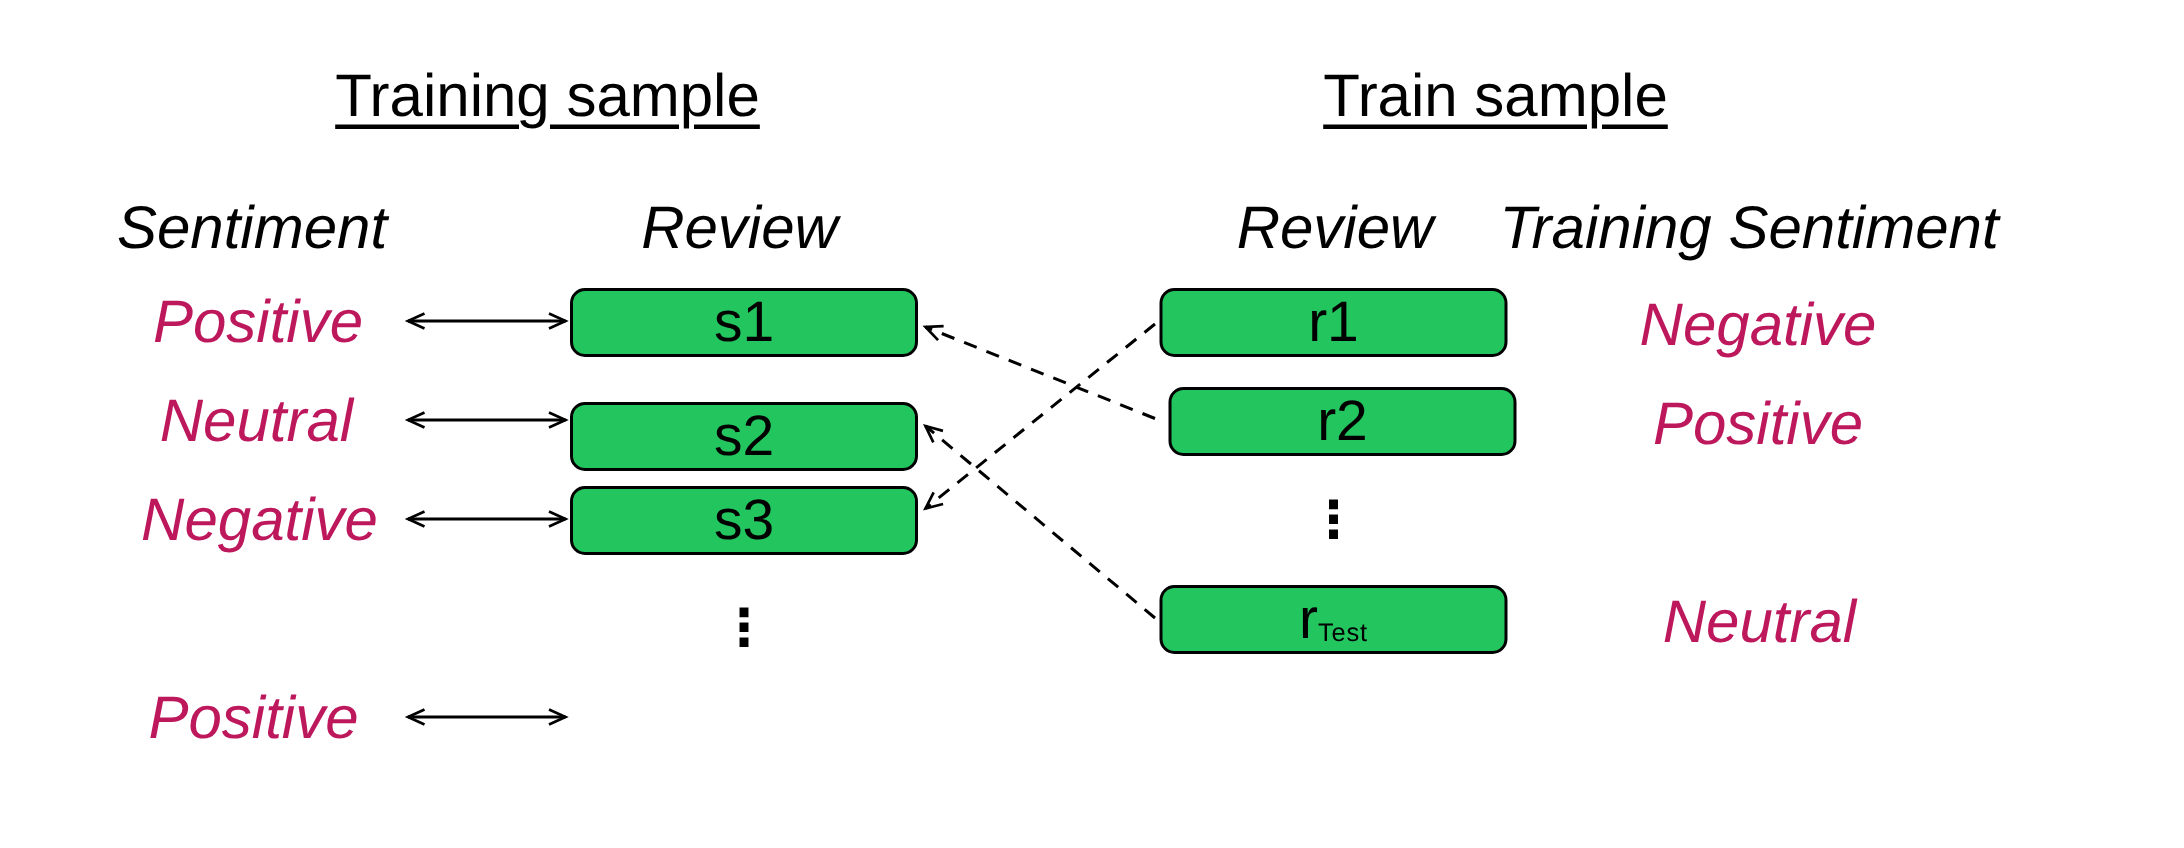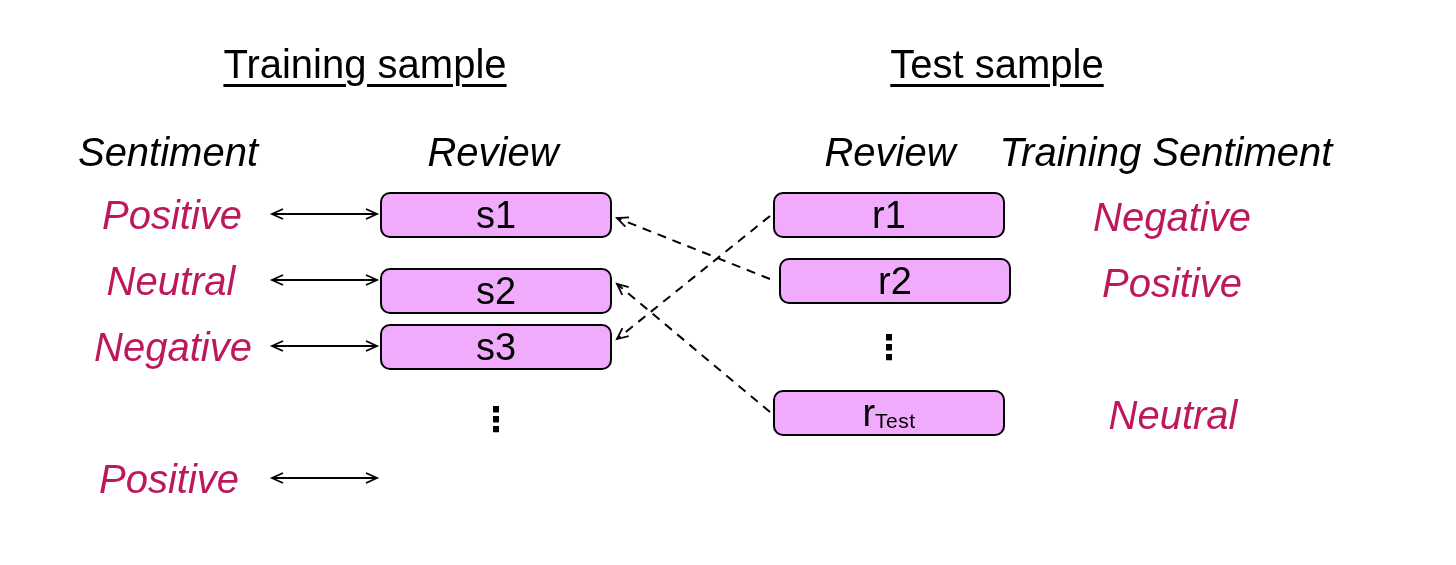--- a/index.html
+++ b/index.html
@@ -8,24 +8,24 @@
     font-family:"Liberation Sans","DejaVu Sans",sans-serif;color:#000;
   }
   .arrows{position:absolute;left:0;top:0;width:1456px;height:565px;pointer-events:none;}
   .lbl{position:absolute;transform:translateX(-50%);white-space:nowrap;
        font-size:40px;line-height:44px;}
   .italic{font-style:italic;}
   .red{color:#be185d;}
   .title{text-decoration:underline;text-decoration-thickness:2.5px;text-underline-offset:6px;}
   .box{
     position:absolute;width:232px;height:46px;box-sizing:border-box;
-    background:#f0abfc;border:2.5px solid #000;border-radius:10px;
+    background:#22c55e;border:2.5px solid #000;border-radius:10px;
     text-align:center;line-height:42px;font-size:38px;
   }
-  .box .sub{font-size:21px;position:relative;top:2px;letter-spacing:0.5px;}
+  .box .sub{font-size:17px;position:relative;top:2px;letter-spacing:0.5px;}
   .ellipsis{position:absolute;transform:translateX(-50%);font-size:34px;font-weight:700;
             line-height:40px;letter-spacing:0;}
 </style>
 </head>
 <body>
 
 <div class="canvas">
 
   <svg class="arrows" viewBox="0 0 1456 565" xmlns="http://www.w3.org/2000/svg">
     <defs>
@@ -38,21 +38,21 @@
     <line x1="272" y1="280" x2="377" y2="280" stroke="#000" stroke-width="2" marker-start="url(#ah)" marker-end="url(#ah)"></line>
     <line x1="272" y1="346" x2="377" y2="346" stroke="#000" stroke-width="2" marker-start="url(#ah)" marker-end="url(#ah)"></line>
     <line x1="272" y1="478" x2="377" y2="478" stroke="#000" stroke-width="2" marker-start="url(#ah)" marker-end="url(#ah)"></line>
 
     <line x1="770" y1="279" x2="617" y2="218" stroke="#000" stroke-width="2" stroke-dasharray="9 7" marker-end="url(#ah)"></line>
     <line x1="770" y1="412" x2="617" y2="284" stroke="#000" stroke-width="2" stroke-dasharray="9 7" marker-end="url(#ah)"></line>
     <line x1="770" y1="216" x2="617" y2="339" stroke="#000" stroke-width="2" stroke-dasharray="9 7" marker-end="url(#ah)"></line>
   </svg>
 
   <div class="lbl title" style="left:365px;top:42px;">Training sample</div>
-  <div class="lbl title" style="left:997px;top:42px;">Test sample</div>
+  <div class="lbl title" style="left:997px;top:42px;">Train sample</div>
 
   <div class="lbl italic" style="left:168px;top:130px;font-style:italic;">Sentiment</div>
   <div class="lbl italic" style="left:493px;top:130px;">Review</div>
   <div class="lbl italic" style="left:890px;top:130px;">Review</div>
   <div class="lbl italic" style="left:1166px;top:130px;">Training Sentiment</div>
 
   <div class="lbl italic red" style="left:172px;top:193px;">Positive</div>
   <div class="lbl italic red" style="left:171px;top:259px;">Neutral</div>
   <div class="lbl italic red" style="left:173px;top:325px;">Negative</div>
   <div class="lbl italic red" style="left:169px;top:457px;">Positive</div>

